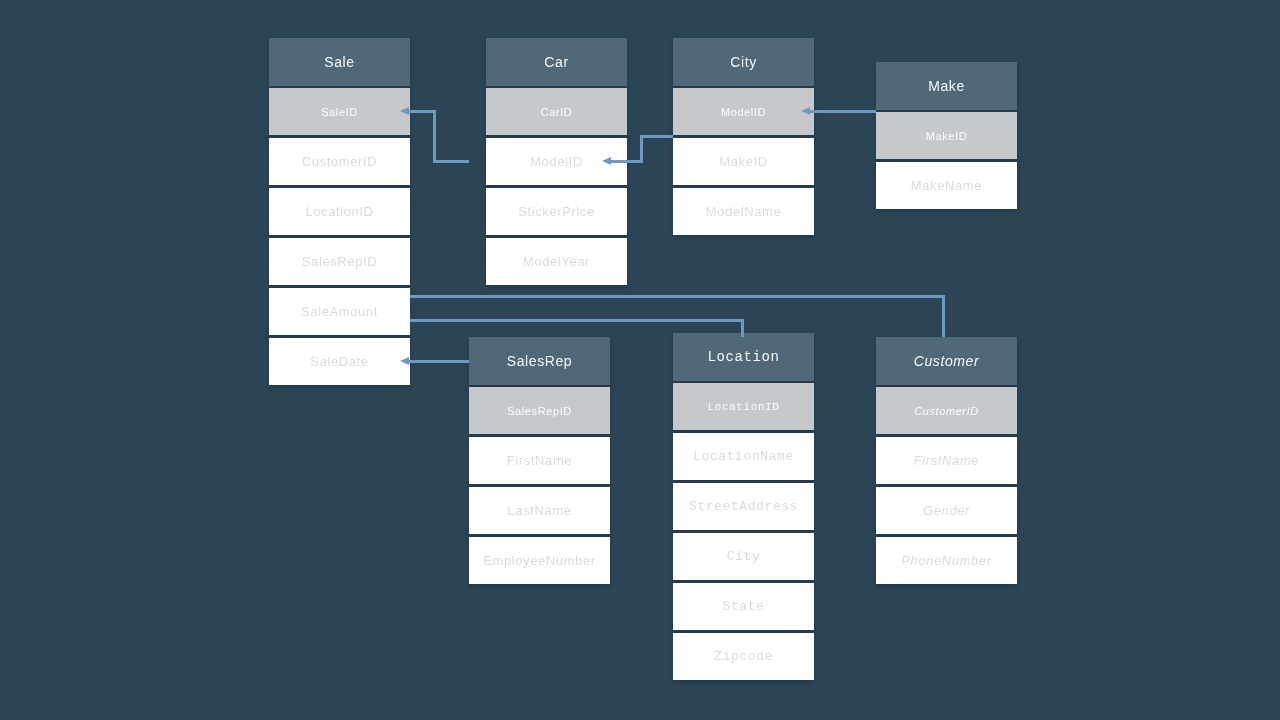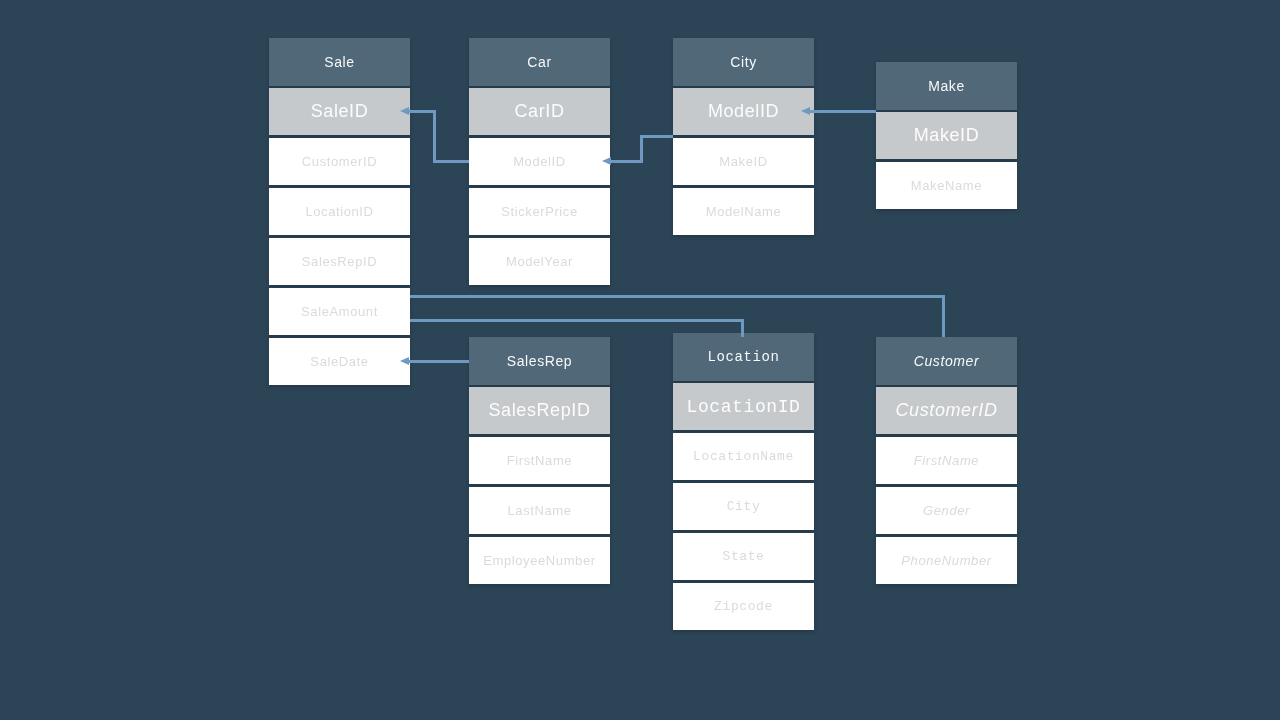--- a/index.html
+++ b/index.html
@@ -31,21 +31,21 @@
     display: flex;
     align-items: center;
     justify-content: center;
     box-shadow: 0 2px 4px rgba(0,0,0,0.18);
   }
   .tbl-key {
     height: 47px;
     margin-bottom: 3px;
     background: #c5c9cc;
     color: rgba(255,255,255,0.95);
-    font-size: 18px;
+    font-size: 11px;
     letter-spacing: 0.6px;
     display: flex;
     align-items: center;
     justify-content: center;
     box-shadow: 0 2px 4px rgba(0,0,0,0.18);
   }
   .tbl-row {
     height: 47px;
     margin-bottom: 3px;
     background: #ffffff;
@@ -78,21 +78,21 @@
   <div class="erd-table" style="left:269px; top:38px;">
     <div class="tbl-header">Sale</div>
     <div class="tbl-key">SaleID</div>
     <div class="tbl-row">CustomerID</div>
     <div class="tbl-row">LocationID</div>
     <div class="tbl-row">SalesRepID</div>
     <div class="tbl-row">SaleAmount</div>
     <div class="tbl-row">SaleDate</div>
   </div>
 
-  <div class="erd-table" style="left:469px; top:38px;">
+  <div class="erd-table" style="left:486px; top:38px;">
     <div class="tbl-header">Car</div>
     <div class="tbl-key">CarID</div>
     <div class="tbl-row">ModelID</div>
     <div class="tbl-row">StickerPrice</div>
     <div class="tbl-row">ModelYear</div>
   </div>
 
   <div class="erd-table" style="left:673px; top:38px;">
     <div class="tbl-header">City</div>
     <div class="tbl-key">ModelID</div>
@@ -111,20 +111,21 @@
     <div class="tbl-key">SalesRepID</div>
     <div class="tbl-row">FirstName</div>
     <div class="tbl-row">LastName</div>
     <div class="tbl-row">EmployeeNumber</div>
   </div>
 
   <div class="erd-table" style="left:673px; top:333px;font-family:Liberation Mono, monospace;">
     <div class="tbl-header">Location</div>
     <div class="tbl-key">LocationID</div>
     <div class="tbl-row">LocationName</div>
+    <div class="tbl-row">StreetAddress</div>
     <div class="tbl-row">City</div>
     <div class="tbl-row">State</div>
     <div class="tbl-row">Zipcode</div>
   </div>
 
   <div class="erd-table" style="left:876px; top:337px;font-style:italic;">
     <div class="tbl-header">Customer</div>
     <div class="tbl-key">CustomerID</div>
     <div class="tbl-row">FirstName</div>
     <div class="tbl-row">Gender</div>

